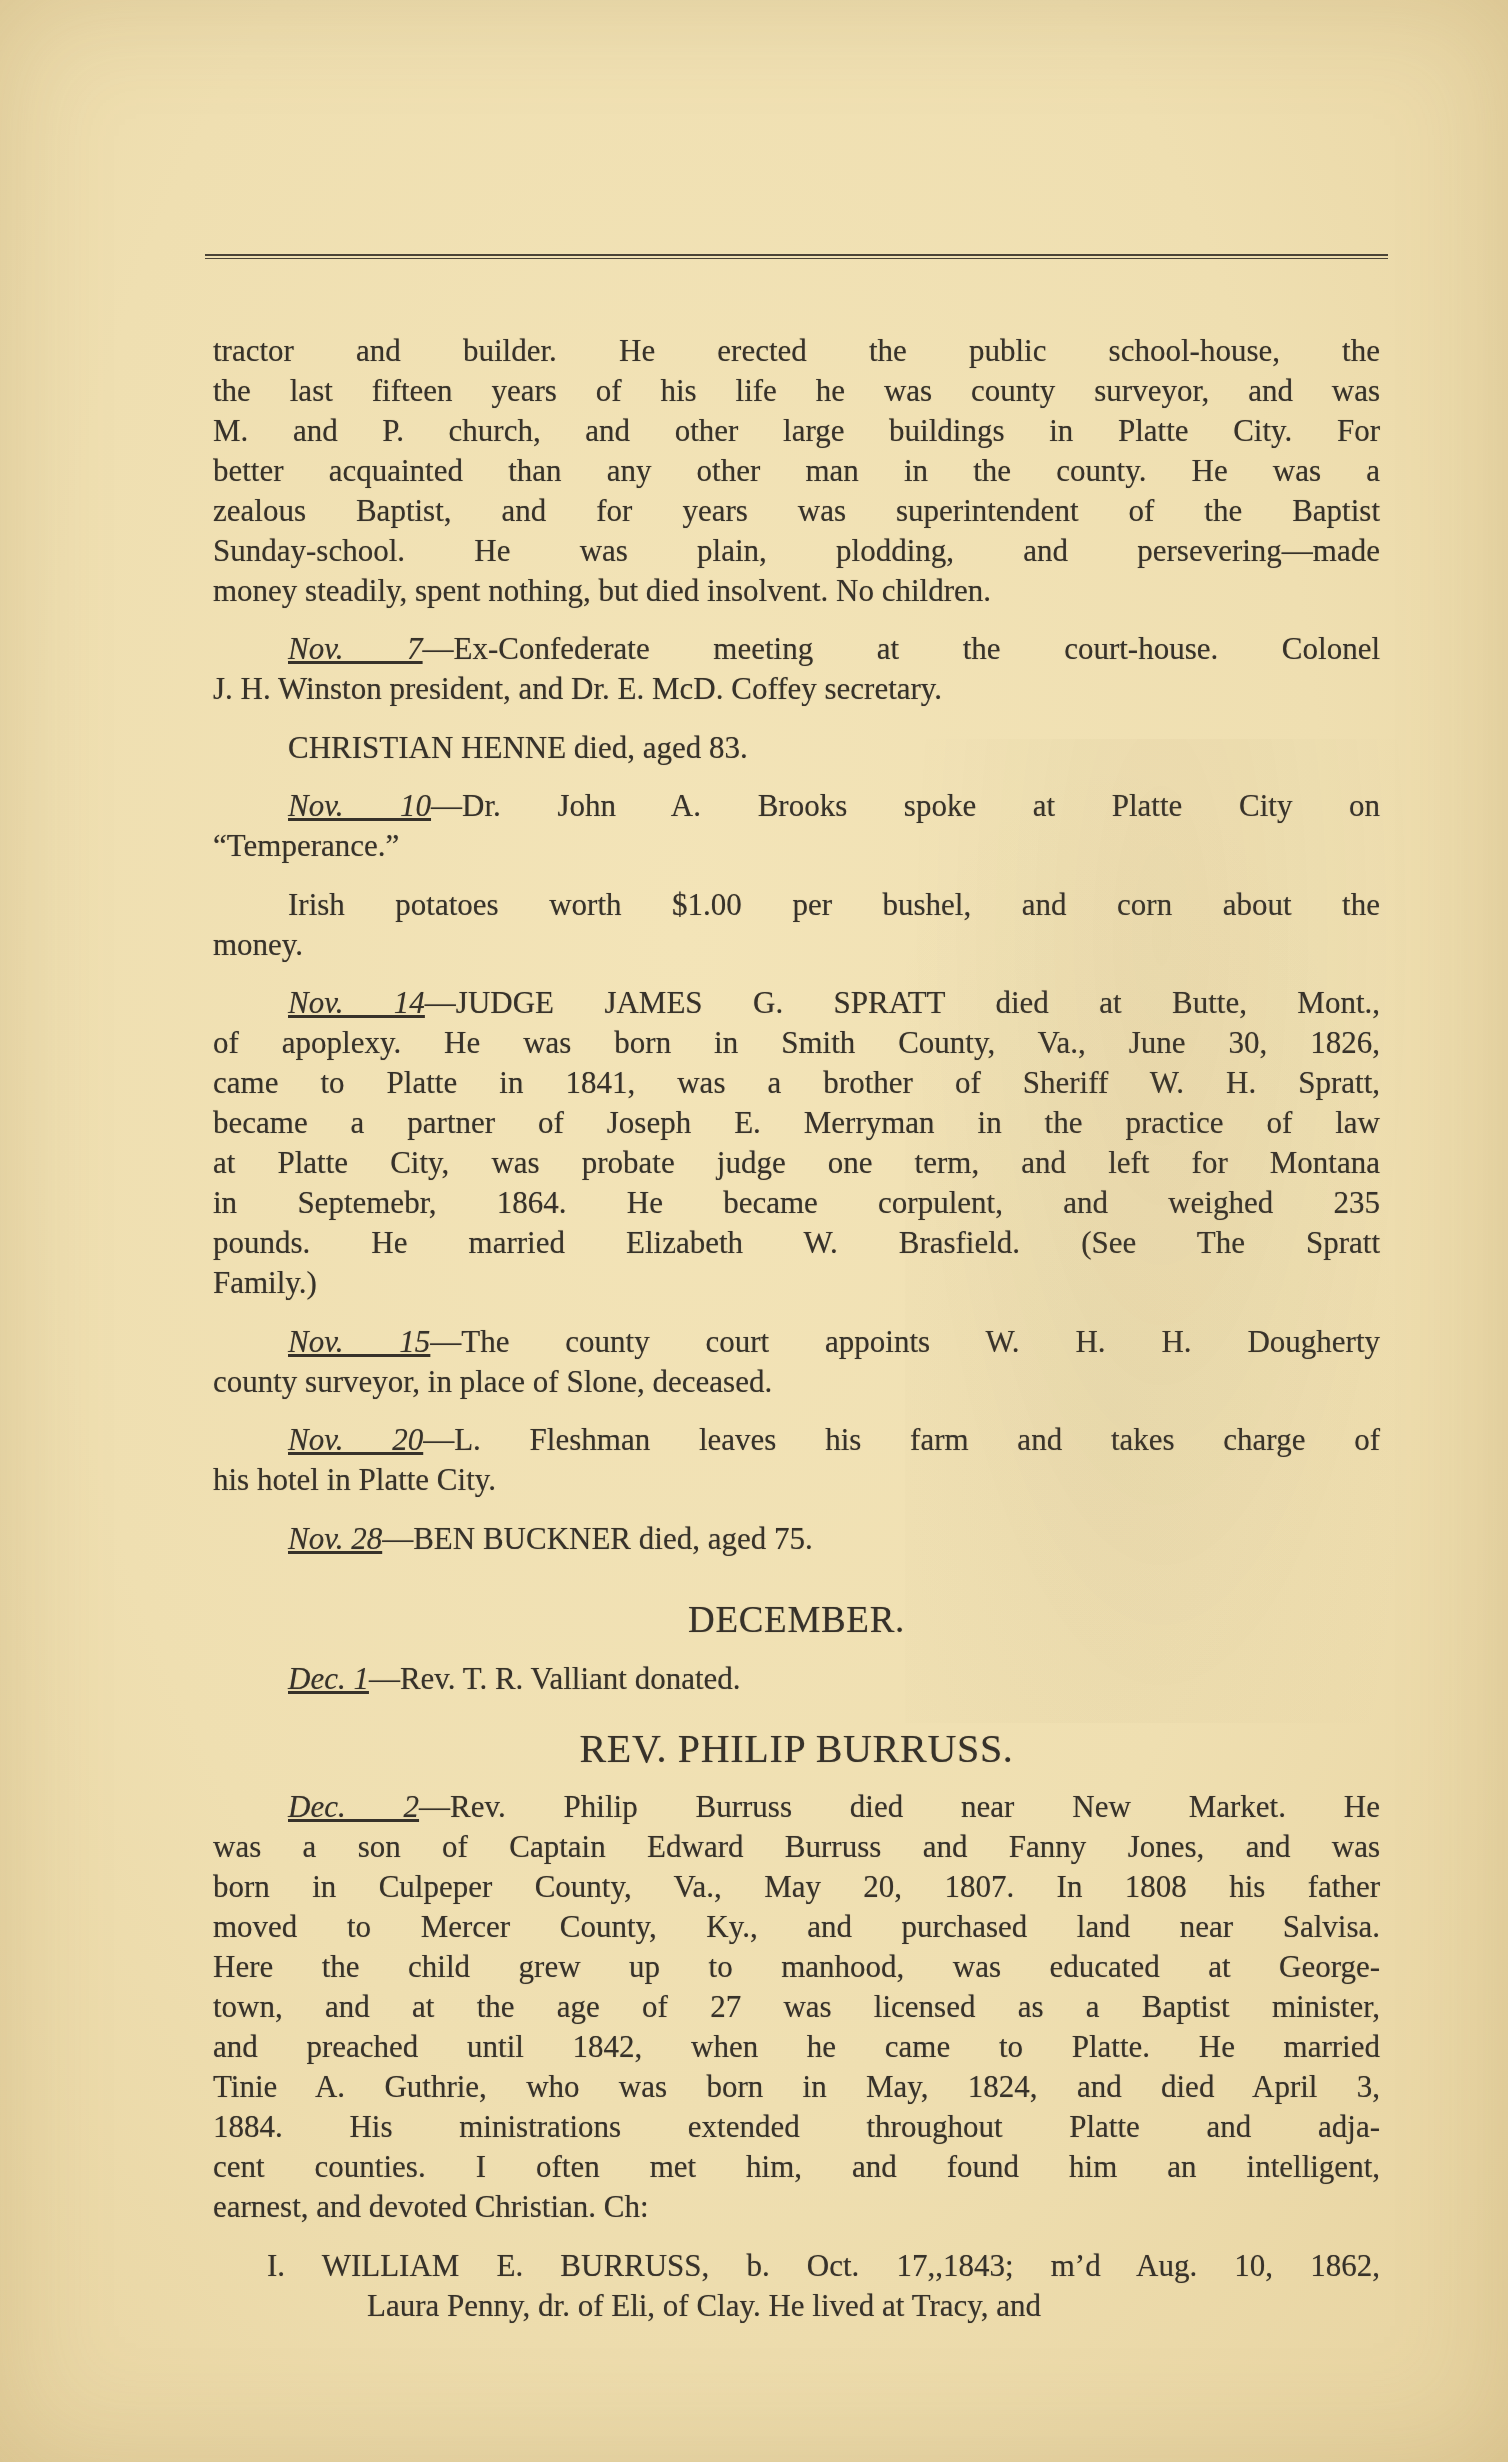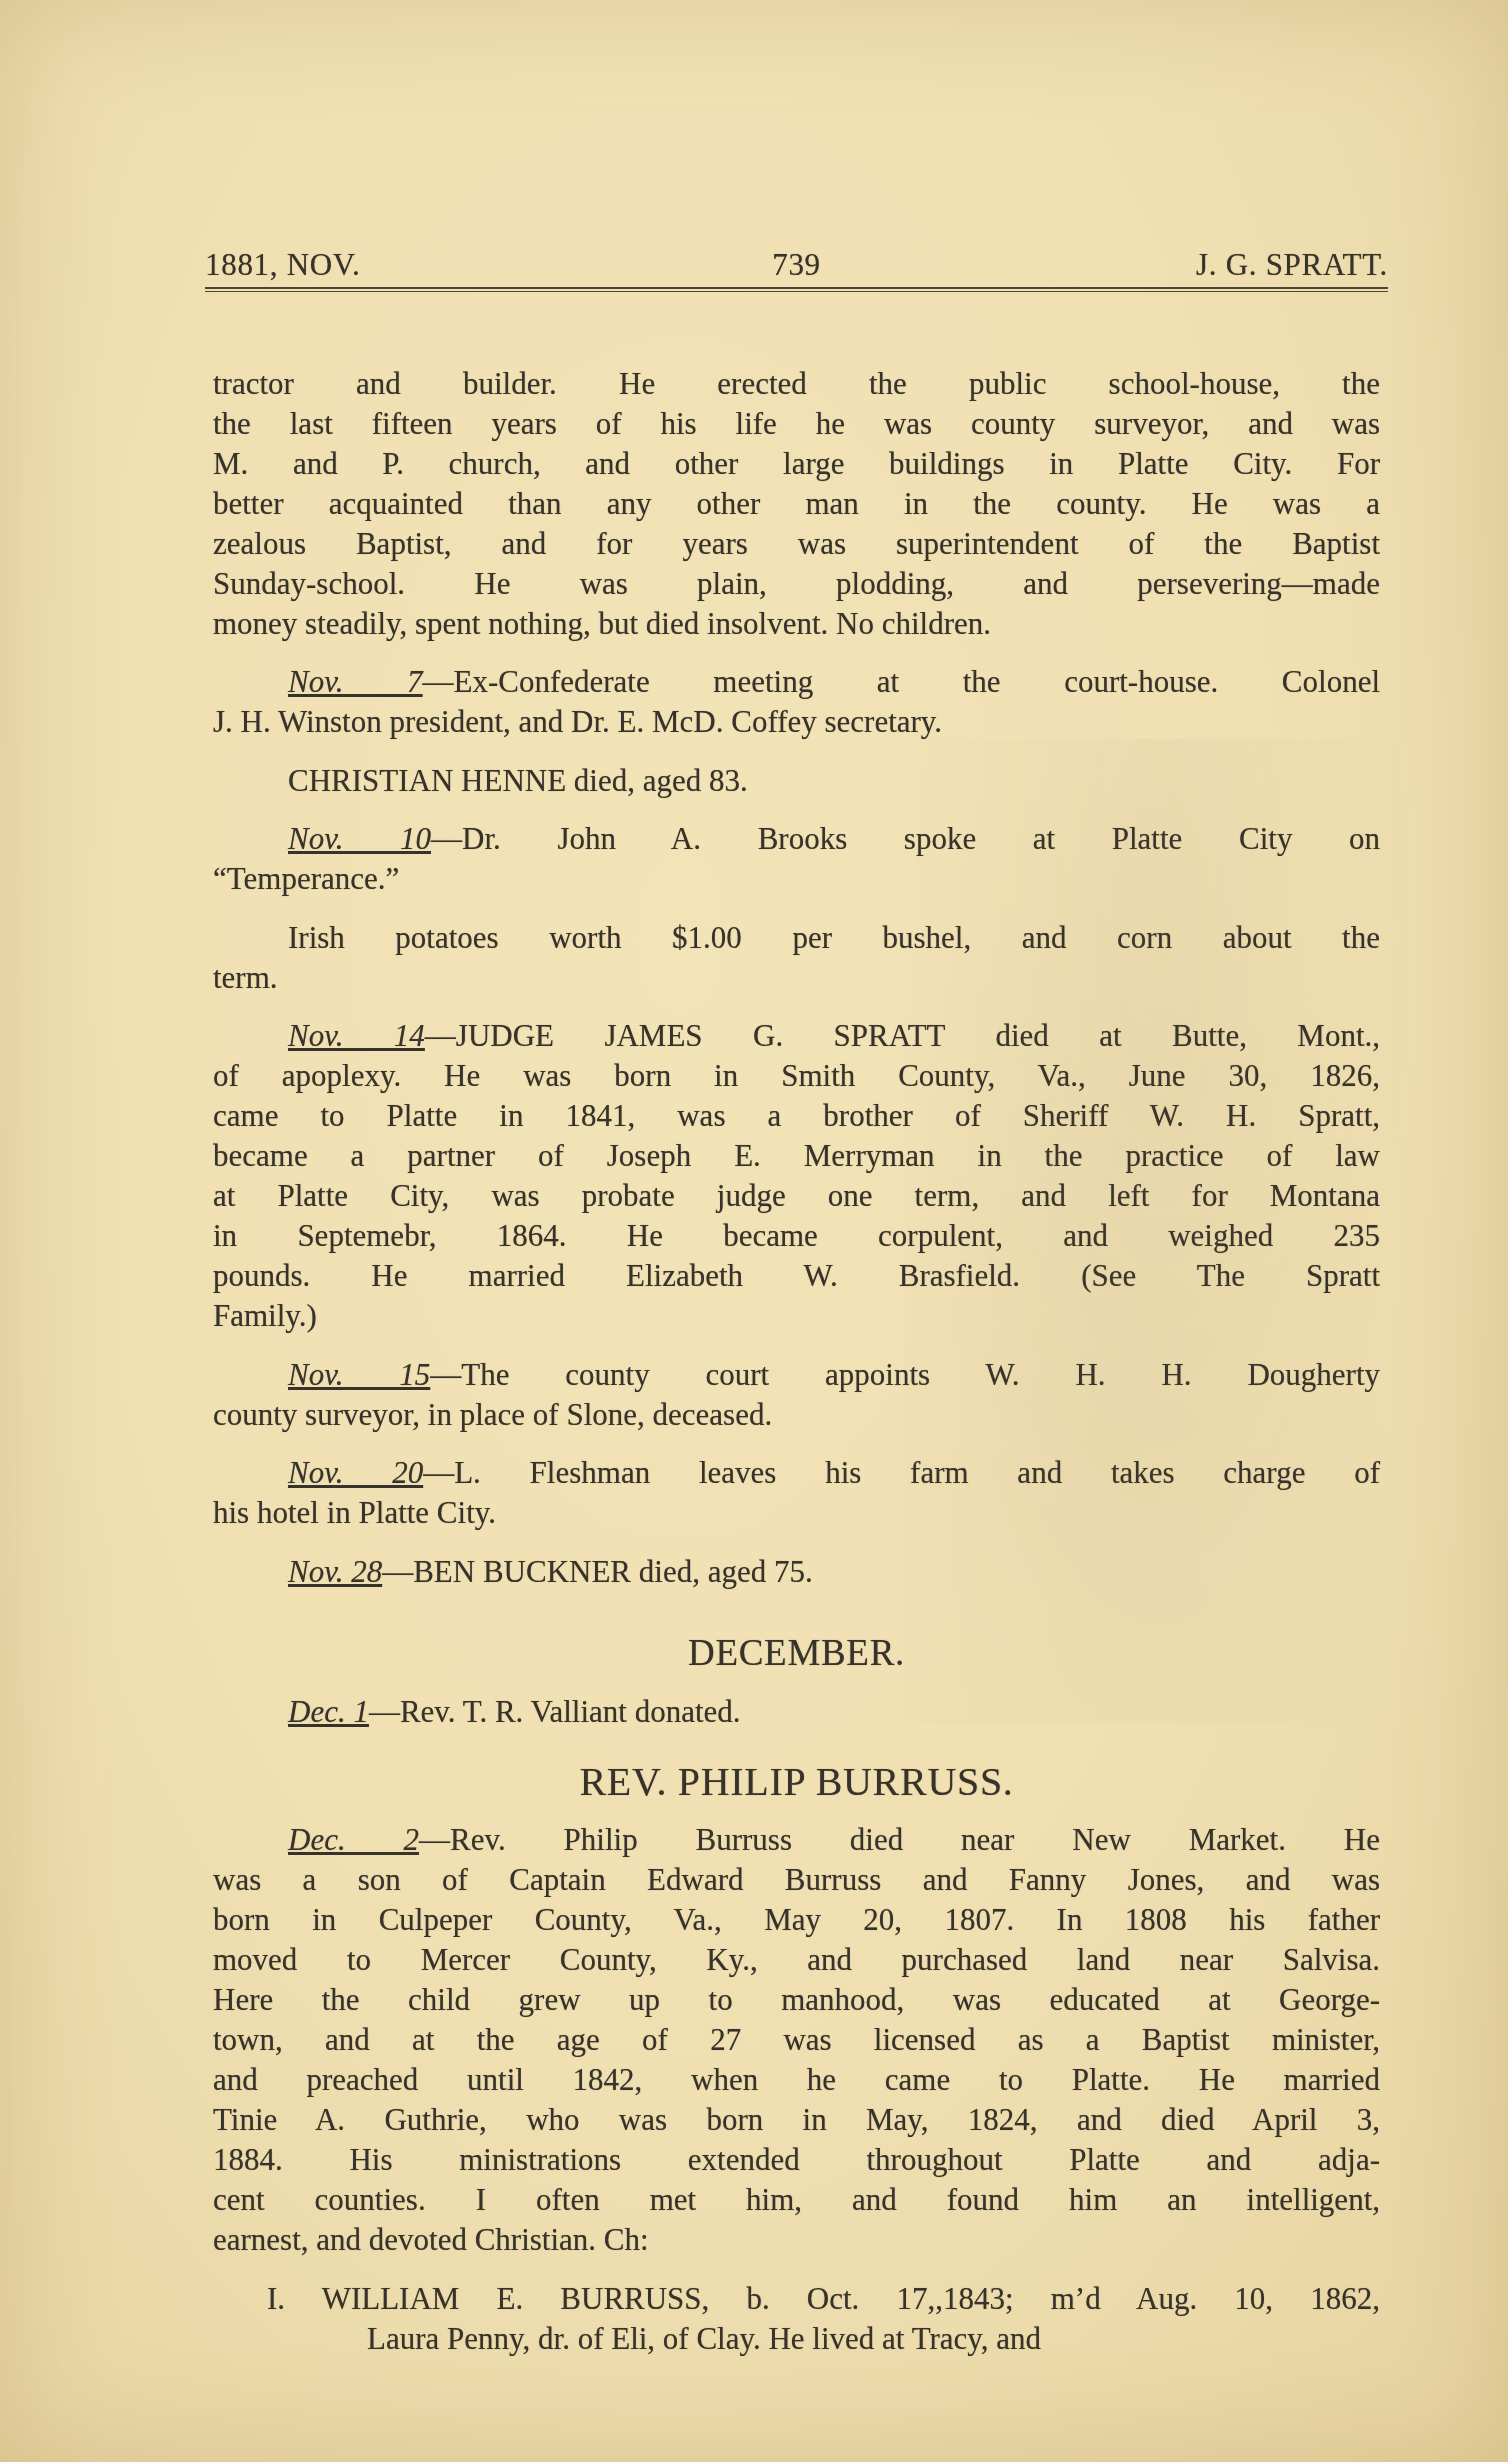--- a/index.html
+++ b/index.html
@@ -62,25 +62,20 @@
     letter-spacing: 0.7px;
     text-shadow: 0 0 1px rgba(58,52,40,0.55);
   }
 </style>
 </head>
 <body>
 
 <div class="page">
   <div class="ghost"></div>
 
-  <div class="header">
-    <span class="header-left">1881, NOV.</span>
-    <span class="header-center">739</span>
-    <span class="header-right">J. G. SPRATT.</span>
-  </div>
 
   <div class="rule"></div>
 
   <div class="page-body">
       <div class="para">
         <div class="line">tractor and builder. He erected the public school-house, the</div>
         <div class="line">the last fifteen years of his life he was county surveyor, and was</div>
         <div class="line">M. and P. church, and other large buildings in Platte City. For</div>
         <div class="line">better acquainted than any other man in the county. He was a</div>
         <div class="line">zealous Baptist, and for years was superintendent of the Baptist</div>
@@ -93,21 +88,21 @@
       </div>
       <div class="para">
         <div class="line last first">CHRISTIAN HENNE died, aged 83.</div>
       </div>
       <div class="para">
         <div class="line first"><span class="date-lead">Nov. 10</span>—Dr. John A. Brooks spoke at Platte City on</div>
         <div class="line last">“Temperance.”</div>
       </div>
       <div class="para">
         <div class="line first">Irish potatoes worth $1.00 per bushel, and corn about the</div>
-        <div class="line last">term.</div>
+        <div class="line last">money.</div>
       </div>
       <div class="para">
         <div class="line first"><span class="date-lead">Nov. 14</span>—JUDGE JAMES G. SPRATT died at Butte, Mont.,</div>
         <div class="line">of apoplexy. He was born in Smith County, Va., June 30, 1826,</div>
         <div class="line">came to Platte in 1841, was a brother of Sheriff W. H. Spratt,</div>
         <div class="line">became a partner of Joseph E. Merryman in the practice of law</div>
         <div class="line">at Platte City, was probate judge one term, and left for Montana</div>
         <div class="line">in Septemebr, 1864. He became corpulent, and weighed 235</div>
         <div class="line">pounds. He married Elizabeth W. Brasfield. (See The Spratt</div>
         <div class="line last">Family.)</div>

